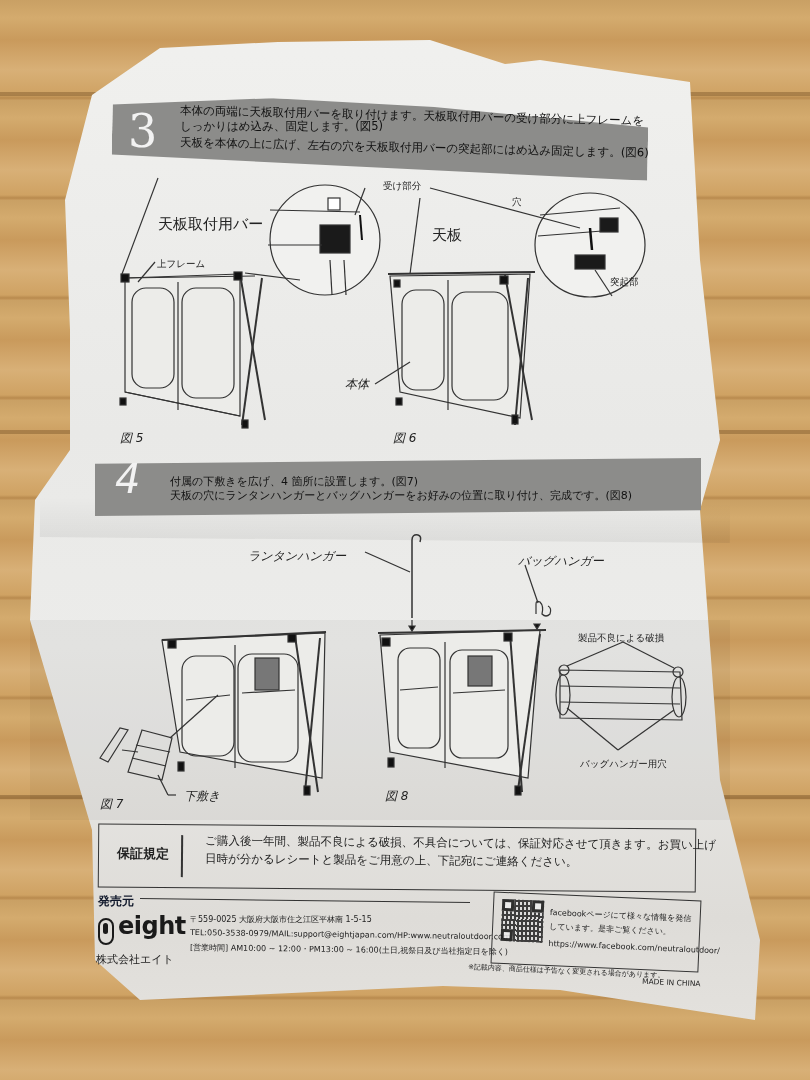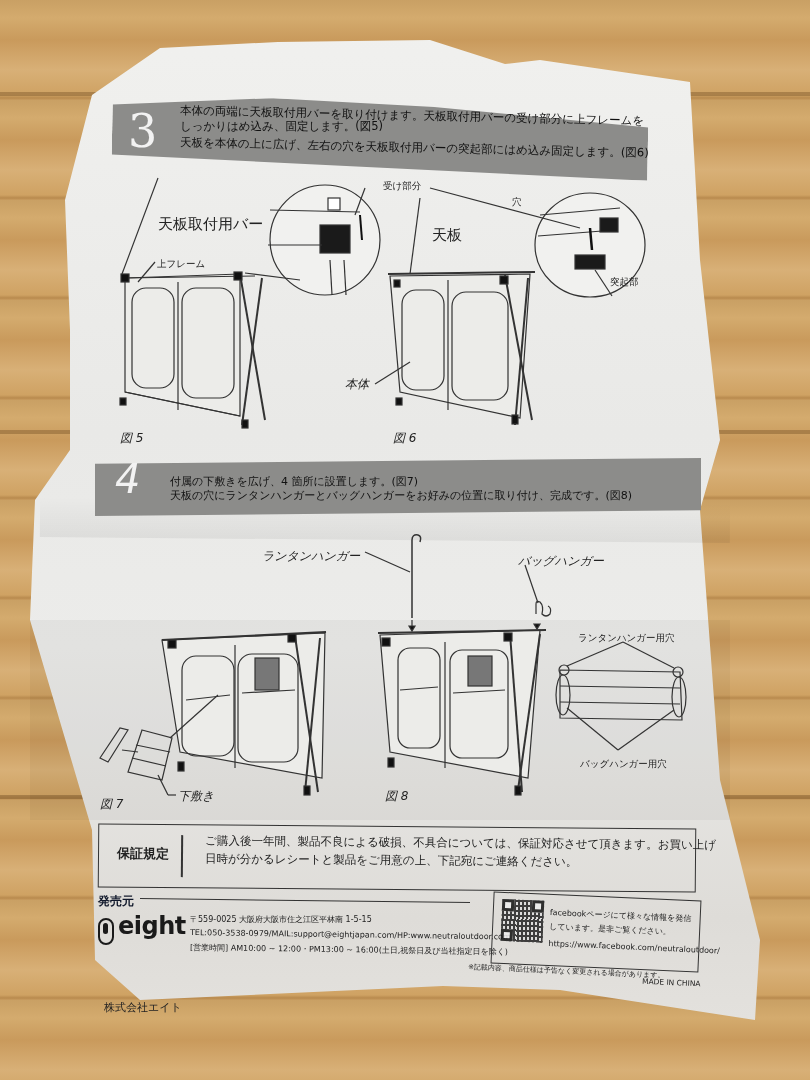--- a/index.html
+++ b/index.html
@@ -42,21 +42,21 @@
   }
   .warranty-title { position: absolute; left: 18px; top: 20px; font-size: 13px; font-weight: bold; color: #222; }
   .warranty-sep { position: absolute; left: 82px; top: 10px; width: 1.5px; height: 42px; background: #333; }
   .warranty-text { position: absolute; left: 106px; top: 6px; font-size: 11.5px; line-height: 18px; color: #222; white-space: nowrap; }
 
   .seller-title { position: absolute; left: 98px; top: 893px; font-size: 12px; font-weight: bold; color: #0f172a; }
   .seller-line { position: absolute; left: 140px; top: 900px; width: 330px; height: 1px; background: #333; transform: rotate(0.7deg); }
   .logo-pill { position: absolute; left: 98px; top: 918px; width: 16px; height: 27px; border: 2.5px solid #1a1a1a; border-radius: 9px; }
   .logo-pill::after { content: ""; position: absolute; left: 3px; top: 3px; width: 5px; height: 11px; background: #1a1a1a; border-radius: 3px; }
   .logo-word { position: absolute; left: 118px; top: 912px; font-size: 24px; font-weight: bold; color: #1a1a1a; letter-spacing: -0.5px; }
-  .company { position: absolute; left: 104px; top: 952px; font-size: 11px; color: #222; margin-top: 48px; }
+  .company { position: absolute; left: 96px; top: 952px; font-size: 11px; color: #222; }
   .addr { position: absolute; left: 190px; font-size: 8px; color: #222; white-space: nowrap; }
 
   .fb-box {
     position: absolute; left: 492px; top: 896px; width: 208px; height: 72px;
     border: 1.5px solid #333; transform: rotate(2.5deg);
   }
   .qr { position: absolute; left: 8px; top: 6px; width: 42px; height: 42px; background:
         repeating-linear-gradient(90deg, #222 0 2px, transparent 2px 4px),
         repeating-linear-gradient(0deg, #222 0 2px, #ddd 2px 5px); opacity:.85; }
   .qr-corner { position: absolute; width: 12px; height: 12px; border: 3px solid #111; background: #eee; }
@@ -173,21 +173,21 @@
     <polygon points="10,228 30,198 38,200 18,232"></polygon>
     <polygon points="52,200 82,208 72,250 38,242"></polygon>
     <line x1="46" y1="215" x2="80" y2="222"></line>
     <line x1="42" y1="228" x2="76" y2="236"></line>
     <line x1="32" y1="220" x2="48" y2="222"></line>
     <line x1="80" y1="208" x2="128" y2="165"></line>
     <line x1="68" y1="245" x2="78" y2="265"></line>
     <line x1="78" y1="265" x2="86" y2="265"></line>
   </g>
 </svg>
-<div class="label lbl-mid" style="left:178px;top:788px">下敷き</div>
+<div class="label lbl-mid" style="left:184px;top:788px">下敷き</div>
 <div class="label lbl-mid" style="left:100px;top:796px">図 7</div>
 
 <svg class="fig" width="330" height="290" style="left:370px;top:530px">
   <g fill="none" stroke="#333" stroke-width="1.2">
 
     <path d="M42 88 L42 10 Q42 4 48 5 Q52 6 50 12" stroke-width="1.5"></path>
     <line x1="42" y1="90" x2="42" y2="98"></line>
     <polygon points="39,96 45,96 42,101" fill="#111"></polygon>
     <line x1="-5" y1="22" x2="40" y2="42"></line>
 
@@ -216,23 +216,23 @@
     <circle cx="194" cy="140" r="5"></circle>
     <circle cx="308" cy="142" r="5"></circle>
     <ellipse cx="193" cy="165" rx="7" ry="20"></ellipse>
     <ellipse cx="309" cy="167" rx="7" ry="20"></ellipse>
     <line x1="197" y1="136" x2="253" y2="112"></line>
     <line x1="304" y1="138" x2="253" y2="112"></line>
     <line x1="197" y1="178" x2="248" y2="220"></line>
     <line x1="304" y1="180" x2="248" y2="220"></line>
   </g>
 </svg>
-<div class="label lbl-mid" style="left:262px;top:548px">ランタンハンガー</div>
+<div class="label lbl-mid" style="left:248px;top:548px">ランタンハンガー</div>
 <div class="label lbl-mid" style="left:518px;top:553px">バッグハンガー</div>
-<div class="label lbl-sm" style="left:578px;top:632px">ランタンハンガー用穴</div>
+<div class="label lbl-sm" style="left:578px;top:632px">製品不良による破損</div>
 <div class="label lbl-sm" style="left:580px;top:758px">バッグハンガー用穴</div>
 <div class="label lbl-mid" style="left:385px;top:788px">図 8</div>
 
 <div class="warranty">
   <div class="warranty-title">保証規定</div>
   <div class="warranty-sep"></div>
   <div class="warranty-text">
     <div>ご購入後一年間、製品不良による破損、不具合については、保証対応させて頂きます。お買い上げ</div>
     <div>日時が分かるレシートと製品をご用意の上、下記宛にご連絡ください。</div>
   </div>

